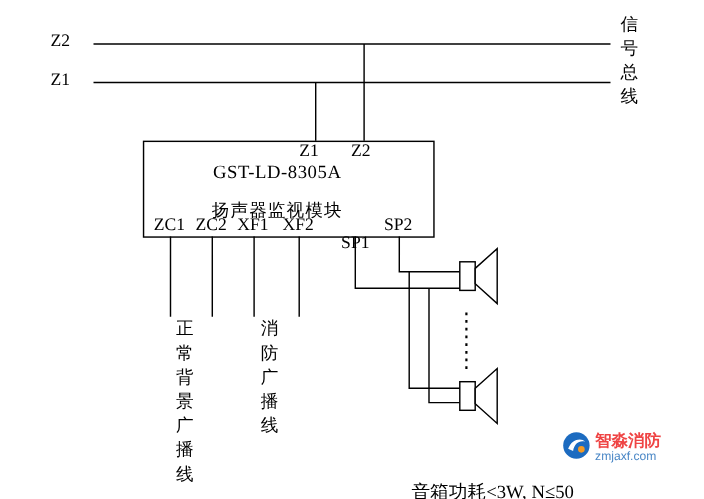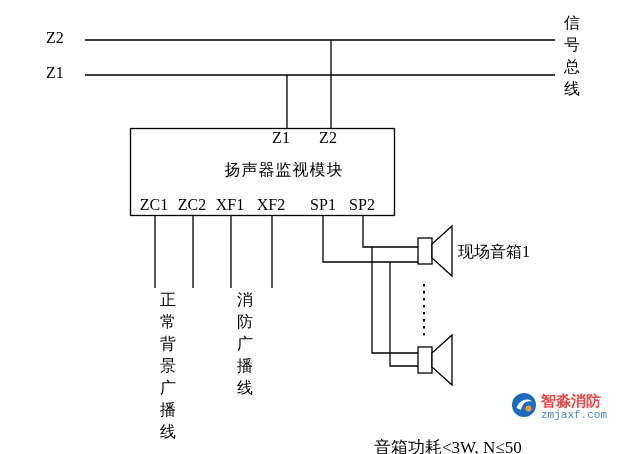--- a/index.html
+++ b/index.html
@@ -35,21 +35,21 @@
   .logo-wrap { display: flex; align-items: flex-start; gap: 4px; }
   .logo-text-brand {
     font-family: "Liberation Sans", "DejaVu Sans", sans-serif;
     font-weight: bold;
     font-size: 15px;
     line-height: 17px;
     color: #ef4444;
     white-space: nowrap;
   }
   .logo-text-domain {
-    font-family: Liberation Mono, monospace;
+    font-family: Liberation Sans, sans-serif;
     font-size: 11px;
     line-height: 13px;
     color: #4a87c6;
     white-space: nowrap;
   }
 </style>
 </head>
 <body>
 
 <div id="stage">
@@ -89,33 +89,33 @@
     </g>
   </svg>
 
   <div class="abs lbl" style="left:46px;top:29px;">Z2</div>
   <div class="abs lbl" style="left:46px;top:64px;">Z1</div>
   <div class="abs vtext" style="left:560px;top:12px;">信号总线</div>
 
   <div class="abs lbl ctr" style="left:281px;top:129px;">Z1</div>
   <div class="abs lbl ctr" style="left:328px;top:129px;">Z2</div>
 
-  <div class="abs boxtext subtitle" style="top:160px;margin-left:32px;">扬声器监视模块</div>
+  <div class="abs boxtext title" style="top:147px;">GST-LD-8305A</div>
+  <div class="abs boxtext subtitle" style="top:181px;">扬声器监视模块</div>
 
   <div class="abs lbl ctr" style="left:154px;top:196px;">ZC1</div>
   <div class="abs lbl ctr" style="left:192px;top:196px;">ZC2</div>
   <div class="abs lbl ctr" style="left:230px;top:196px;text-align:center;">XF1</div>
   <div class="abs lbl ctr" style="left:271px;top:196px;">XF2</div>
-  <div class="abs lbl ctr" style="left:323px;top:196px;">SP1</div>
+  <div class="abs lbl ctr" style="left:323px;top:212px;">SP1</div>
   <div class="abs lbl ctr" style="left:362px;top:196px;">SP2</div>
 
   <div class="abs vtext" style="left:156px;top:289px;">正常背景广播线</div>
   <div class="abs vtext" style="left:233px;top:289px;">消防广播线</div>
 
-  <div class="abs lbl" style="left:458px;top:243px;">现场音箱1</div>
 
   <div class="abs note" style="left:374px;top:412px;margin-top:24px;">音箱功耗&lt;3W, N≤50</div>
 
   <div class="abs logo-wrap" style="left:511px;top:392px;">
     <span>
       <svg width="26" height="26" viewBox="0 0 26 26">
         <circle cx="13" cy="13" r="12" fill="#1c6bc0"></circle>
         <path d="M5.5,16 C8.5,7.5 17,5.5 21,9.5 C15.5,8 11,11.5 10,18 Z" fill="#ffffff"></path>
         <circle cx="17.5" cy="16.5" r="3" fill="#f59a23"></circle>
       </svg>

